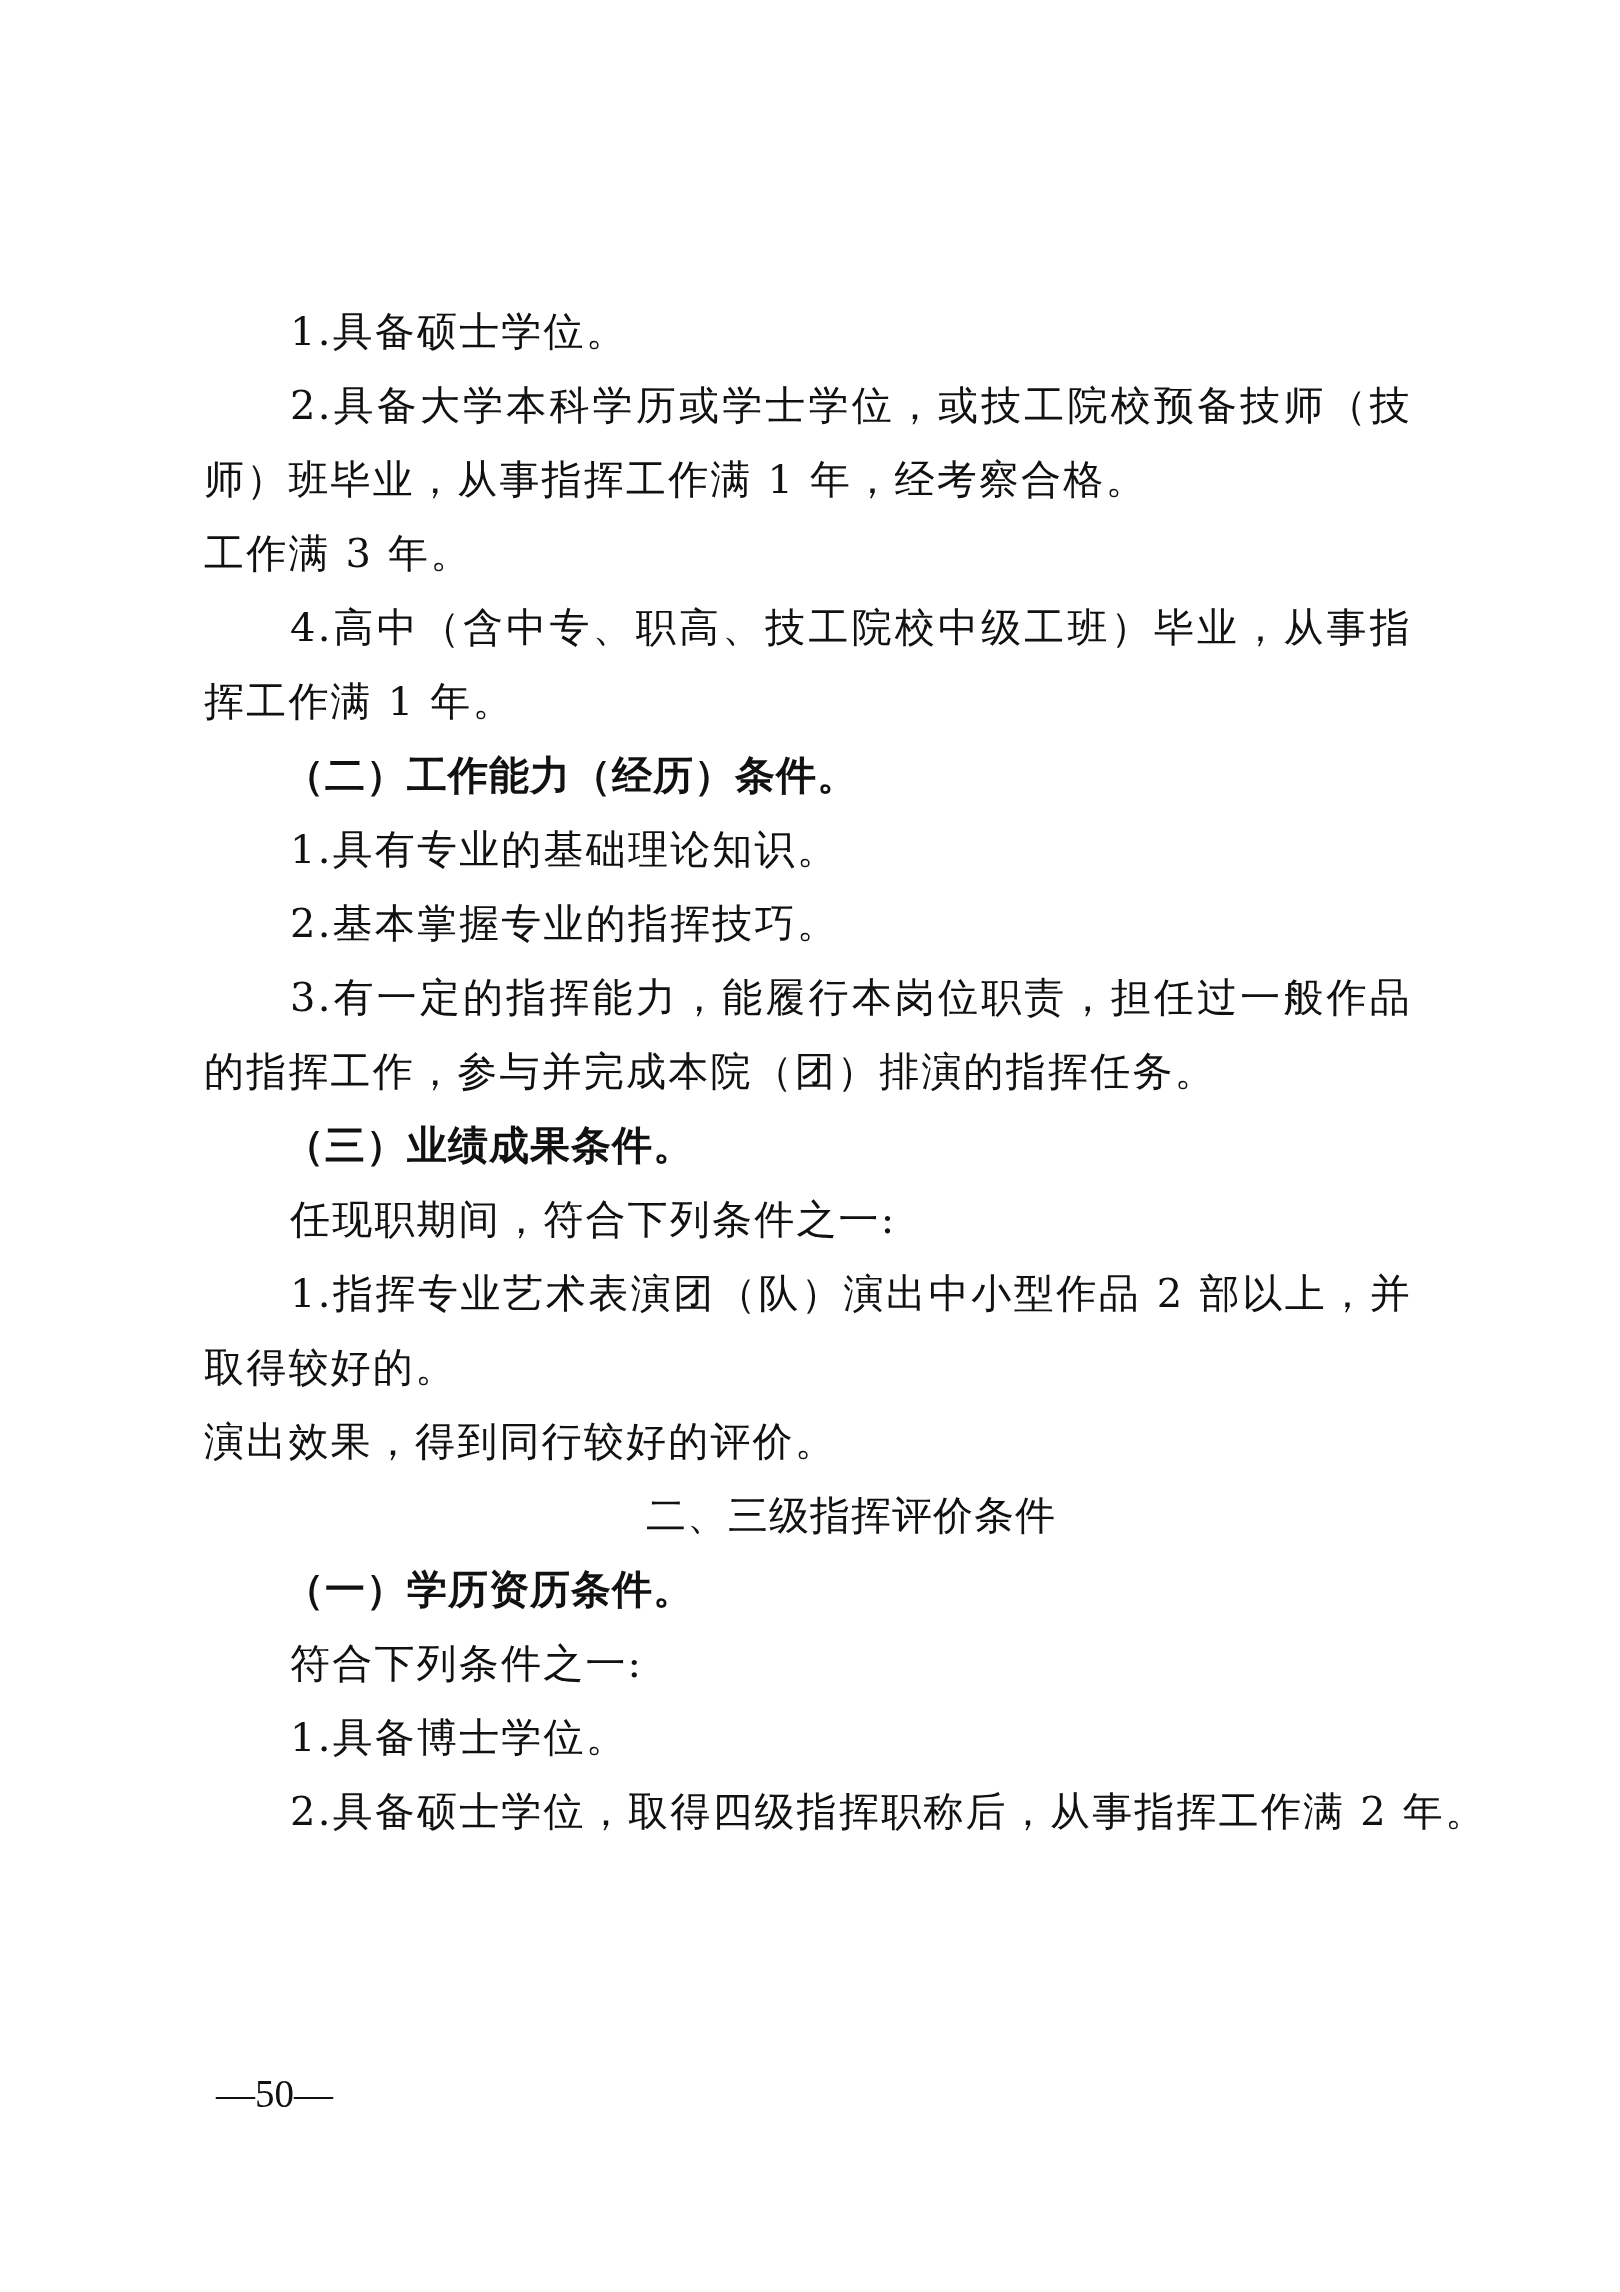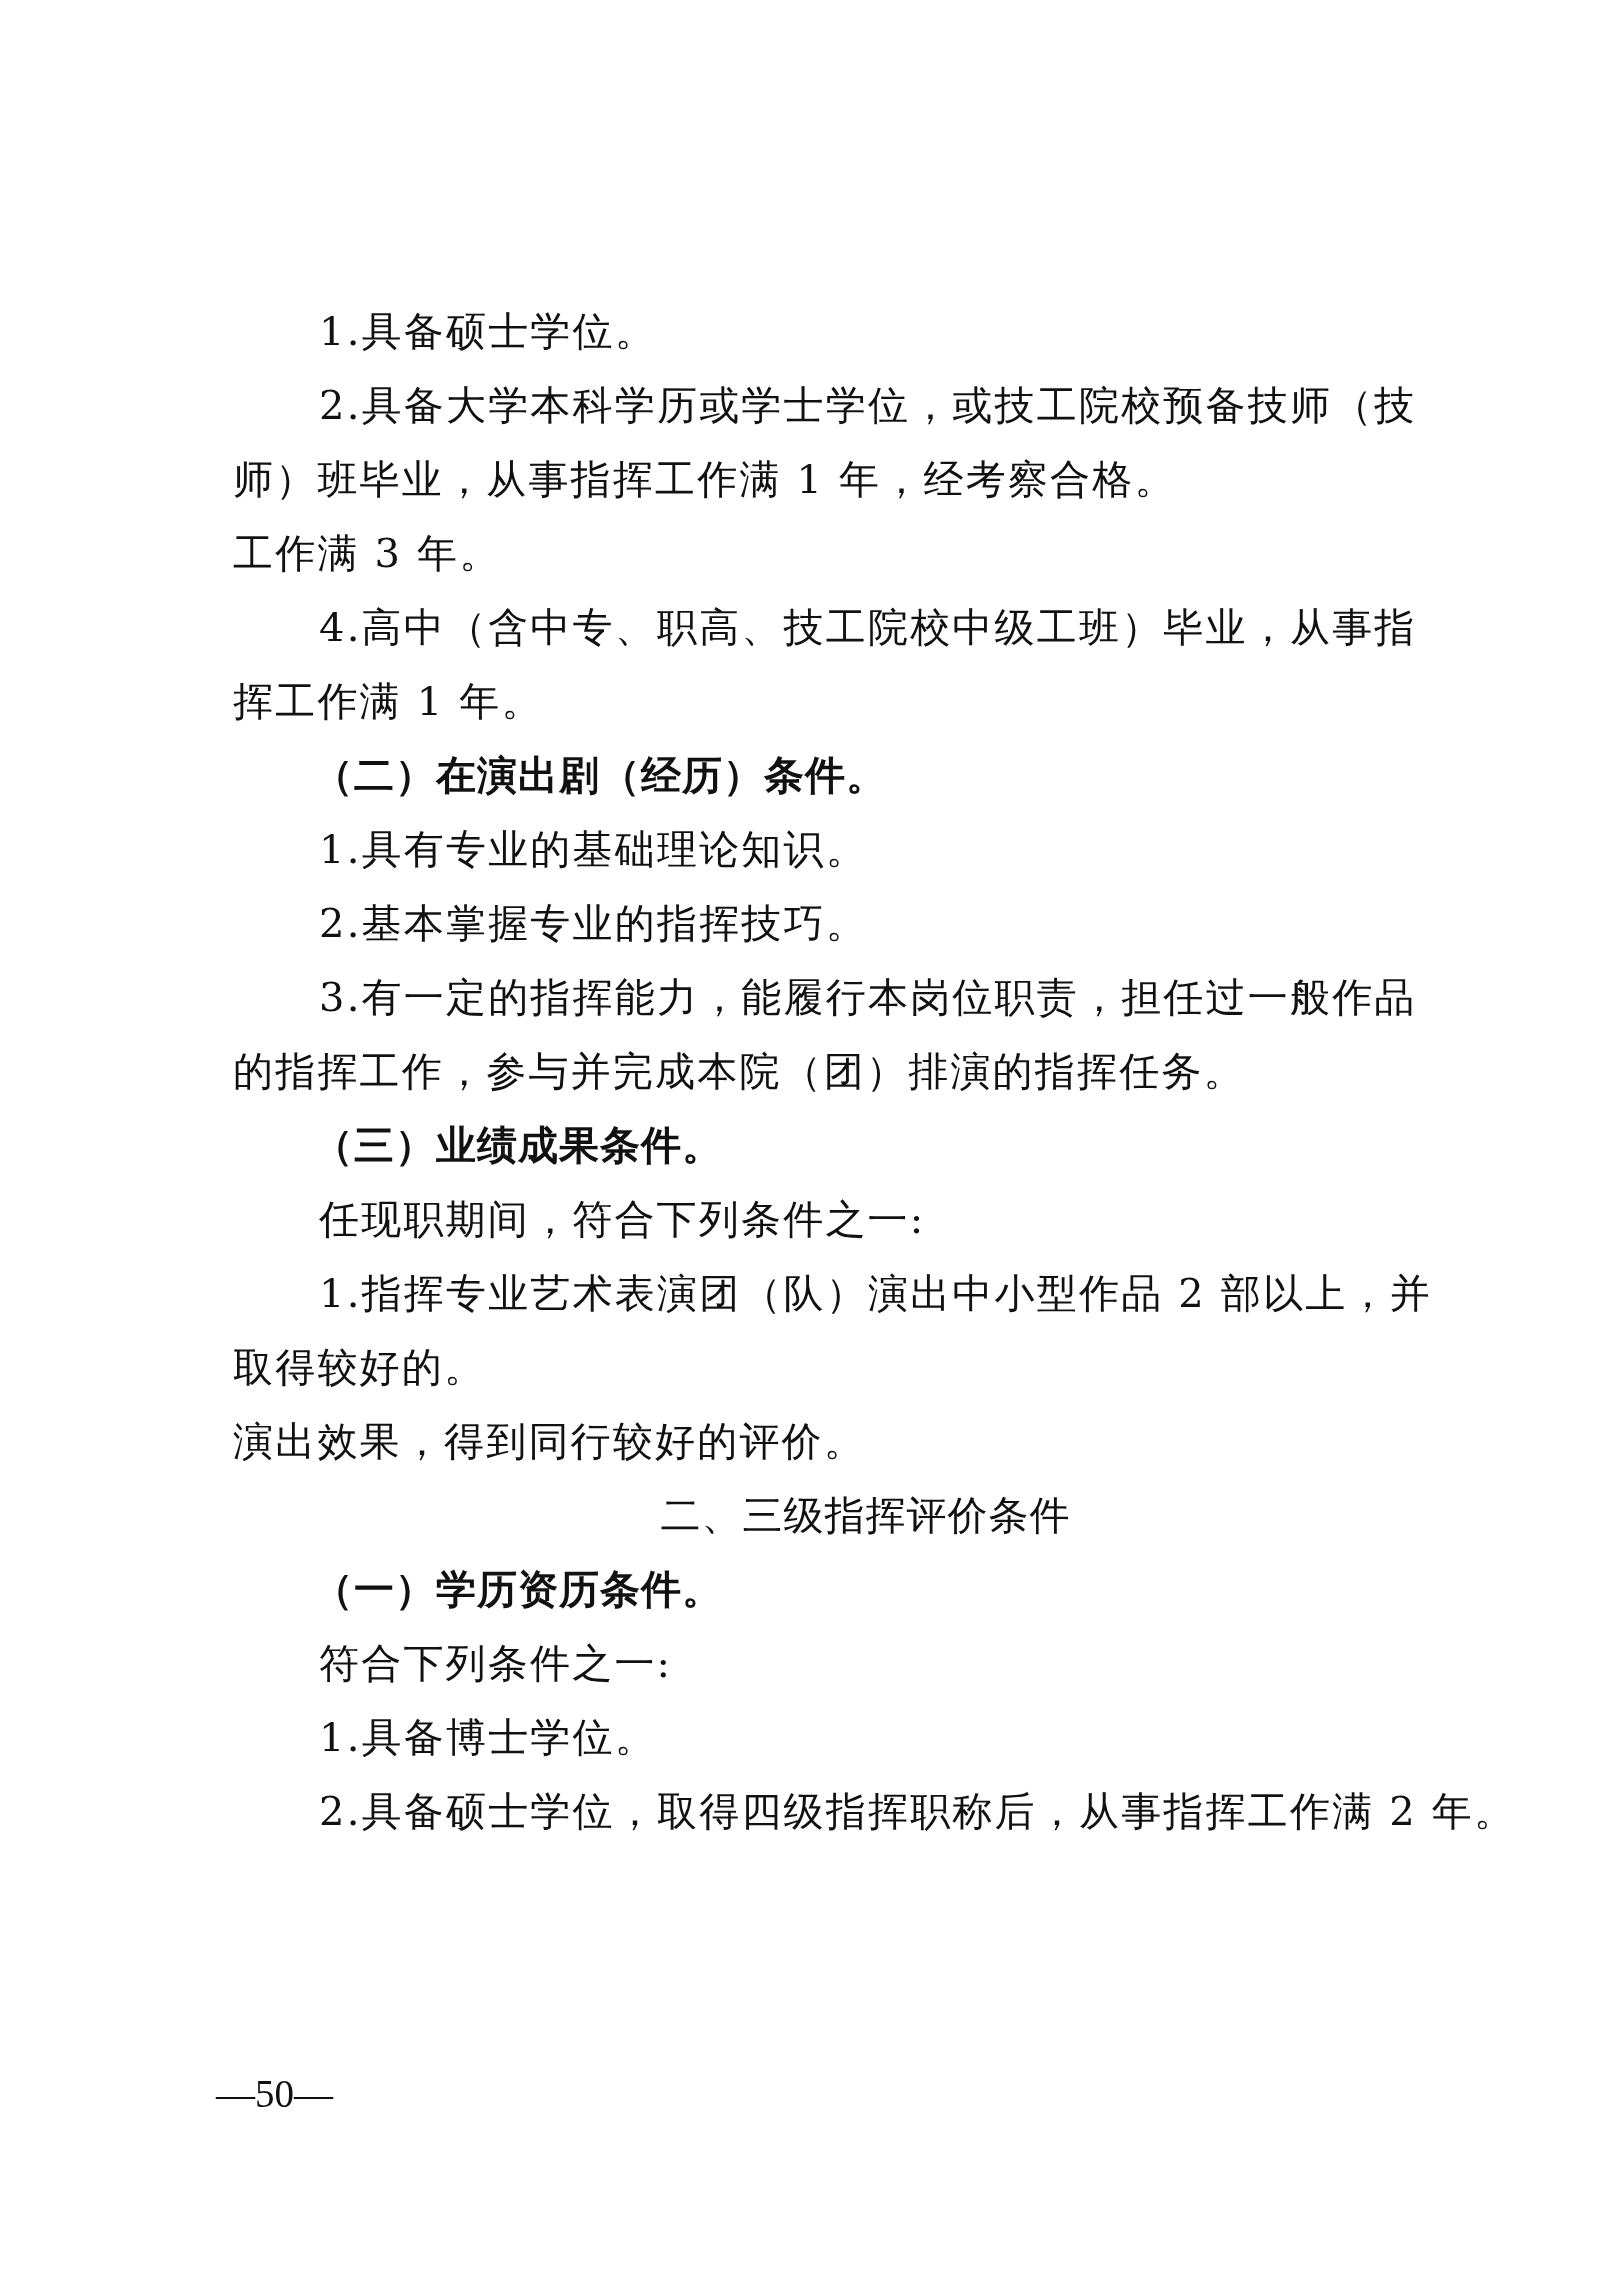--- a/index.html
+++ b/index.html
@@ -21,21 +21,20 @@
       top: 294px;
       width: 1208px;
     }
     .line {
       height: 74px;
       line-height: 74px;
       font-size: 40px;
       white-space: nowrap;
       letter-spacing: 2.2px;
       font-family: "DejaVu Serif", "Liberation Serif", serif;
-      margin-left: 29px;
     }
     .para-first {
       padding-left: 86px;
     }
     .justify {
       text-align-last: justify;
       text-align: justify;
       display: block;
     }
     .sub-heading {
@@ -66,21 +65,21 @@
   <div class="line para-first"><span>1.具备硕士学位。</span></div>
   <div class="line para-first">
       <span class="justify">2.具备大学本科学历或学士学位，或技工院校预备技师（技</span>
     </div>
   <div class="line"><span>师）班毕业，从事指挥工作满 1 年，经考察合格。</span></div>
   <div class="line"><span>工作满 3 年。</span></div>
   <div class="line para-first">
       <span class="justify">4.高中（含中专、职高、技工院校中级工班）毕业，从事指</span>
     </div>
   <div class="line"><span>挥工作满 1 年。</span></div>
-  <div class="line sub-heading"><span>（二）在演出剧（经历）条件。</span></div>
+  <div class="line sub-heading"><span>（二）工作能力（经历）条件。</span></div>
   <div class="line para-first"><span>1.具有专业的基础理论知识。</span></div>
   <div class="line para-first"><span>2.基本掌握专业的指挥技巧。</span></div>
   <div class="line para-first">
       <span class="justify">3.有一定的指挥能力，能履行本岗位职责，担任过一般作品</span>
     </div>
   <div class="line"><span>的指挥工作，参与并完成本院（团）排演的指挥任务。</span></div>
   <div class="line sub-heading"><span>（三）业绩成果条件。</span></div>
   <div class="line para-first"><span>任现职期间，符合下列条件之一:</span></div>
   <div class="line para-first">
       <span class="justify">1.指挥专业艺术表演团（队）演出中小型作品 2 部以上，并</span>

